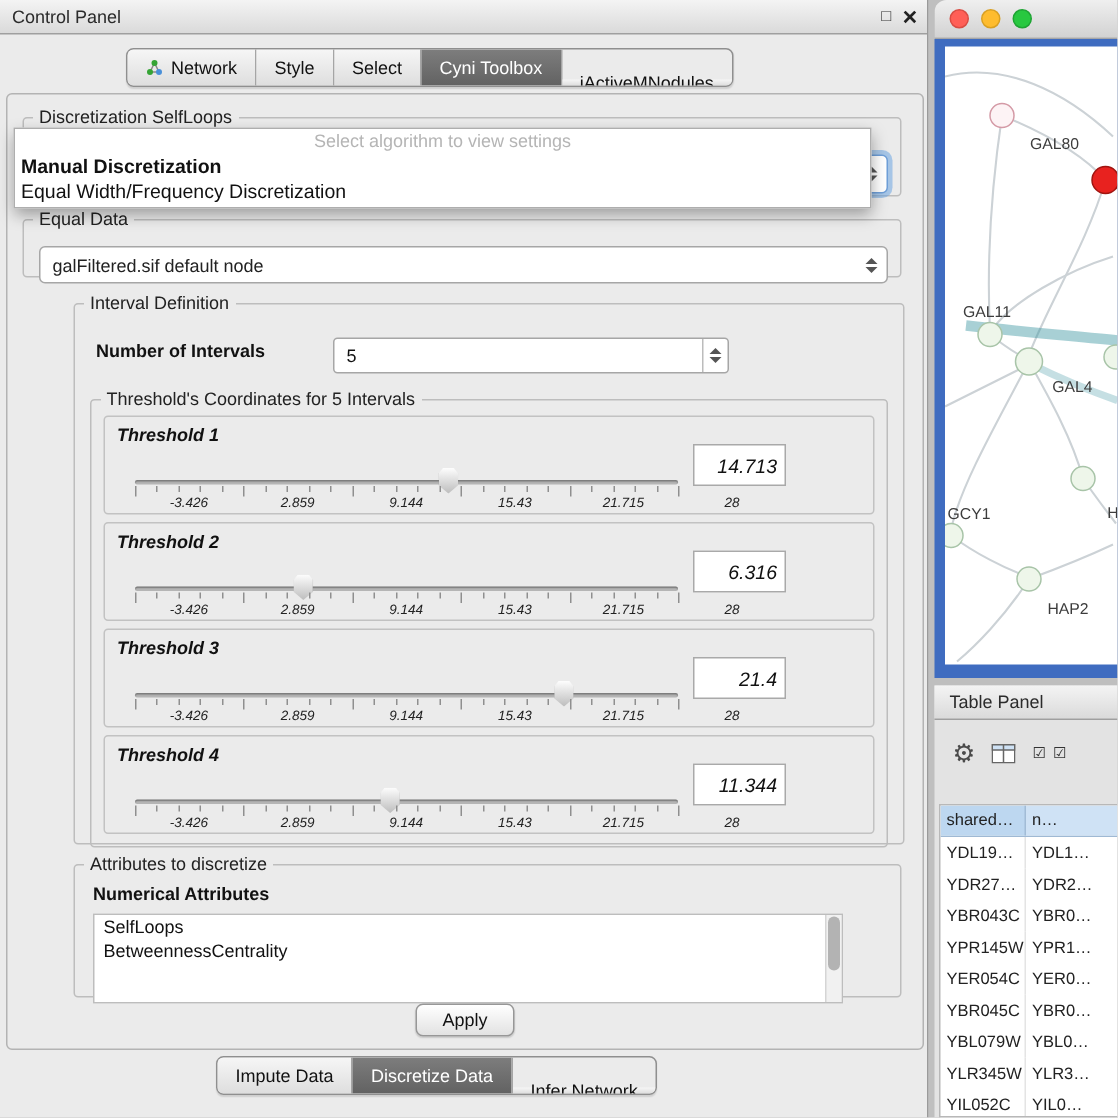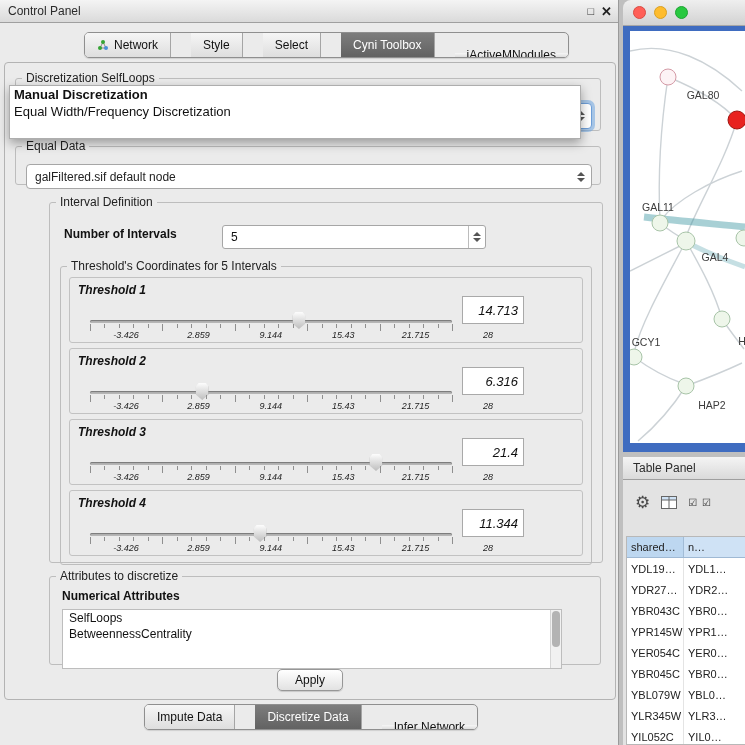--- a/index.html
+++ b/index.html
@@ -8,21 +8,21 @@
 
   
   .control-panel{position:absolute;left:0;top:0;width:618px;height:745px;background:#ebebeb;border-right:1px solid #9a9a9a;}
   .cp-titlebar{position:absolute;left:0;top:0;right:0;height:22px;background:linear-gradient(#f4f4f4,#dadada);border-bottom:1px solid #9f9f9f;display:flex;align-items:center;}
   .cp-title{font-size:12px;color:#2b2b2b;padding-left:8px;}
   .cp-buttons{position:absolute;right:6px;top:0;height:22px;display:flex;align-items:center;gap:7px;}
   .float-btn{font-size:11px;color:#333;cursor:default;}
   .close-btn{font-size:13px;font-weight:bold;color:#222;cursor:default;}
 
   
-  .tabbar{position:absolute;display:flex;height:24px;border:1px solid #8f8f8f;border-radius:5px;overflow:hidden;box-shadow:0 1px 1px rgba(0,0,0,.12);gap:20px;}
+  .tabbar{position:absolute;display:flex;height:24px;border:1px solid #8f8f8f;border-radius:5px;overflow:hidden;box-shadow:0 1px 1px rgba(0,0,0,.12);}
   .tab{display:flex;align-items:center;gap:5px;padding:0 12px;font-size:12px;color:#111;background:linear-gradient(#f6f6f6,#dedede);border-right:1px solid #a5a5a5;white-space:nowrap;}
   .tab:last-child{border-right:none;margin-top:20px;}
   .tab.active{background:linear-gradient(#7d7d7d,#626262);color:#fff;}
   .top-tabs{left:84px;top:32px;}
   .bottom-tabs{left:144px;top:704px;}
   .tab-icon{width:12px;height:12px;}
 
   .main-panel{position:absolute;left:4px;top:62px;width:610px;height:636px;border:1px solid #b3b3b3;border-radius:4px;background:#ebebeb;}
 
   fieldset.group{position:absolute;margin:0;padding:0;border:1px solid #bdbdbd;border-radius:3px;}
@@ -156,20 +156,21 @@
         <div class="combo focused algo-combo">
           <span class="combo-text"></span>
           <span class="arrows">
               <span class="arr-up"></span>
               <span class="arr-dn"></span>
             </span>
         </div>
       </fieldset>
 
       <div class="popup">
+        <div class="popup-hint">Select algorithm to view settings</div>
         <div class="popup-opt bold">Manual Discretization</div>
         <div class="popup-opt">Equal Width/Frequency Discretization</div>
       </div>
 
       <fieldset class="group tabledata-group">
         <legend>Equal Data</legend>
         <div class="combo tabledata-combo">
           <span class="combo-text">galFiltered.sif default node</span>
           <span class="arrows">
               <span class="arr-up"></span>

